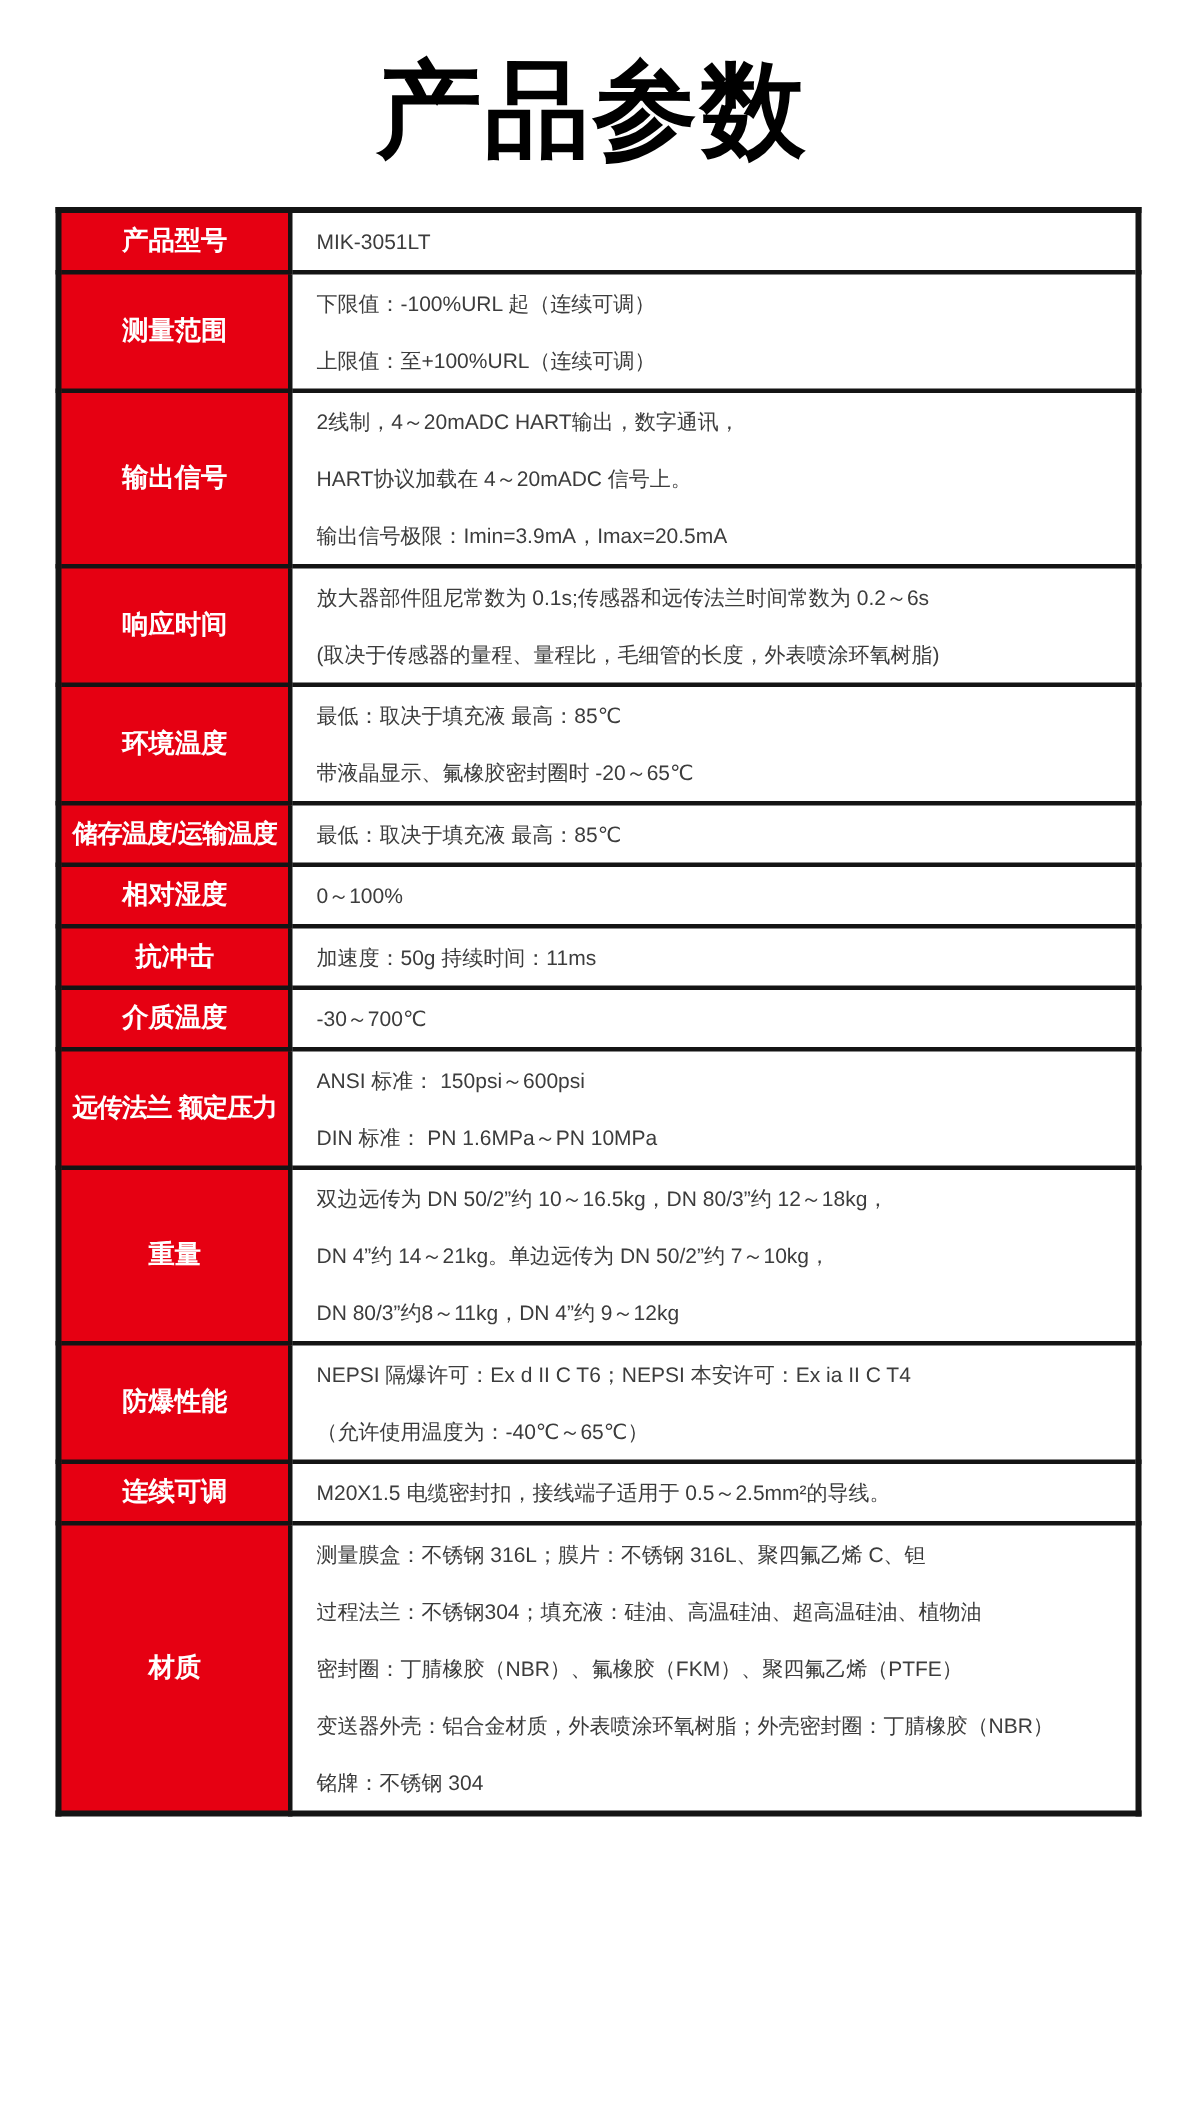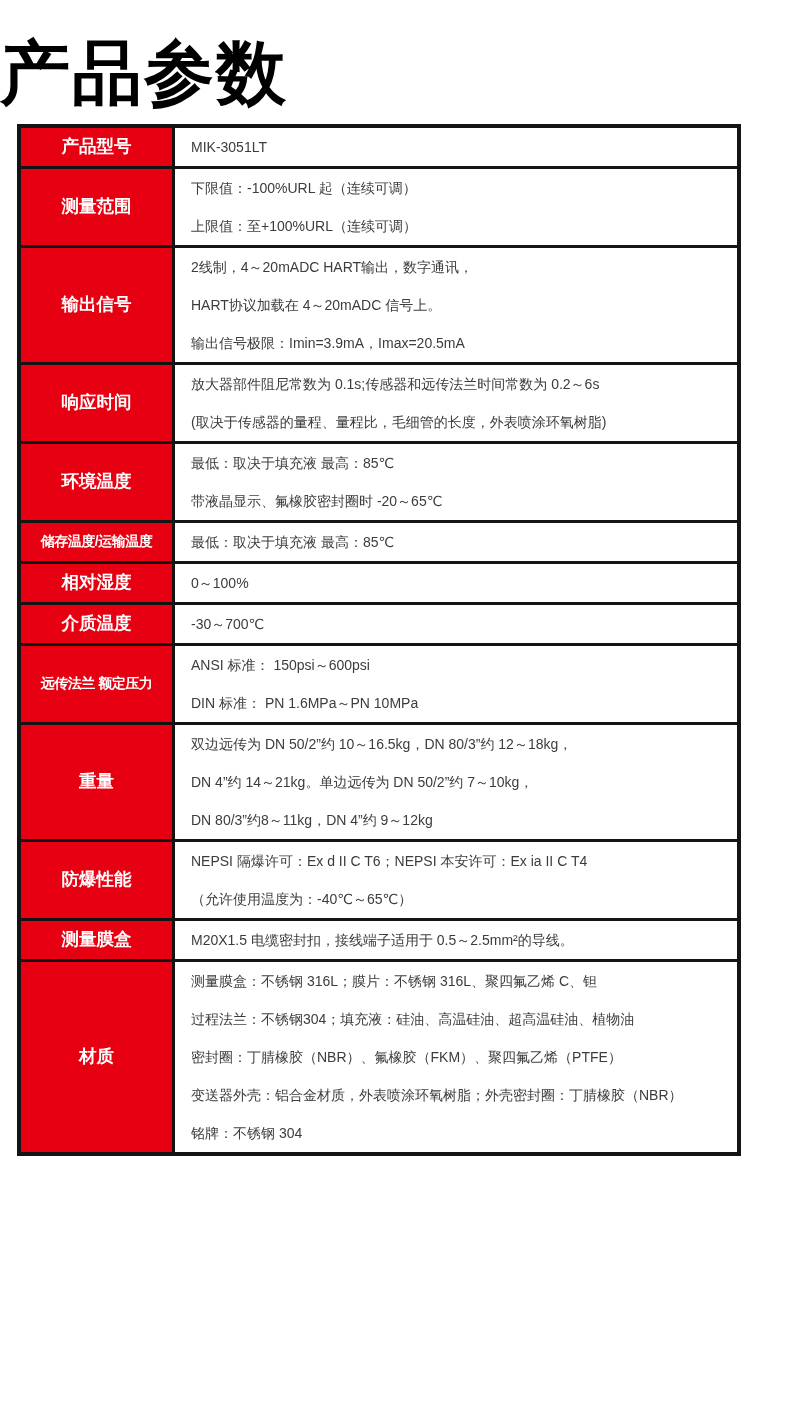--- a/index.html
+++ b/index.html
@@ -17,49 +17,50 @@
   }
   .page{
     width:790px;
     min-height:1406px;
     background:#ffffff;
     box-sizing:border-box;
   }
   .title{
     margin:0;
     padding-top:38px;
-    padding-bottom:16px;
+    padding-bottom:30px;
+    text-align:center;
     font-size:70px;
     line-height:1.0;
     font-weight:900;
     color:#000000;
     letter-spacing:2px;
   }
   table.spec-table{
     border-collapse:collapse;
-    margin-left:17px;
+    margin-left:37px;
     width:724px;
     table-layout:fixed;
     border:4px solid var(--border-black);
   }
   th.label-cell{
     width:147px;
     background:var(--accent-red);
     color:var(--label-text);
     font-weight:700;
     font-size:17.5px;
     line-height:1.7;
     text-align:center;
     vertical-align:middle;
     border:3px solid var(--border-black);
     padding:0 2px;
     white-space:pre-line;
   }
   th.label-cell.small{
-    font-size:14px;
+    font-size:17px;
     letter-spacing:-0.5px;
     white-space:nowrap;
     padding:0 1px;
   }
   td.value-cell{
     border:3px solid var(--border-black);
     background:#ffffff;
     color:var(--value-text);
     font-size:14px;
     vertical-align:middle;
@@ -119,20 +120,26 @@
             <div class="value-line">最低：取决于填充液 最高：85℃</div>
           </td>
         </tr>
         <tr>
           <th class="label-cell">相对湿度</th>
           <td class="value-cell">
             <div class="value-line">0～100%</div>
           </td>
         </tr>
         <tr>
+          <th class="label-cell">抗冲击</th>
+          <td class="value-cell">
+            <div class="value-line">加速度：50g 持续时间：11ms</div>
+          </td>
+        </tr>
+        <tr>
           <th class="label-cell">介质温度</th>
           <td class="value-cell">
             <div class="value-line">-30～700℃</div>
           </td>
         </tr>
         <tr>
           <th class="label-cell small">远传法兰
 额定压力</th>
           <td class="value-cell">
             <div class="value-line">ANSI 标准： 150psi～600psi</div>
@@ -148,21 +155,21 @@
           </td>
         </tr>
         <tr>
           <th class="label-cell">防爆性能</th>
           <td class="value-cell">
             <div class="value-line">NEPSI 隔爆许可：Ex d II C T6；NEPSI 本安许可：Ex ia II C T4</div>
             <div class="value-line">（允许使用温度为：-40℃～65℃）</div>
           </td>
         </tr>
         <tr>
-          <th class="label-cell">测量膜盒</th>
+          <th class="label-cell">连续可调</th>
           <td class="value-cell">
             <div class="value-line">M20X1.5 电缆密封扣，接线端子适用于 0.5～2.5mm²的导线。</div>
           </td>
         </tr>
         <tr>
           <th class="label-cell">材质</th>
           <td class="value-cell">
             <div class="value-line">测量膜盒：不锈钢 316L；膜片：不锈钢 316L、聚四氟乙烯 C、钽</div>
             <div class="value-line">过程法兰：不锈钢304；填充液：硅油、高温硅油、超高温硅油、植物油</div>
             <div class="value-line">密封圈：丁腈橡胶（NBR）、氟橡胶（FKM）、聚四氟乙烯（PTFE）</div>

